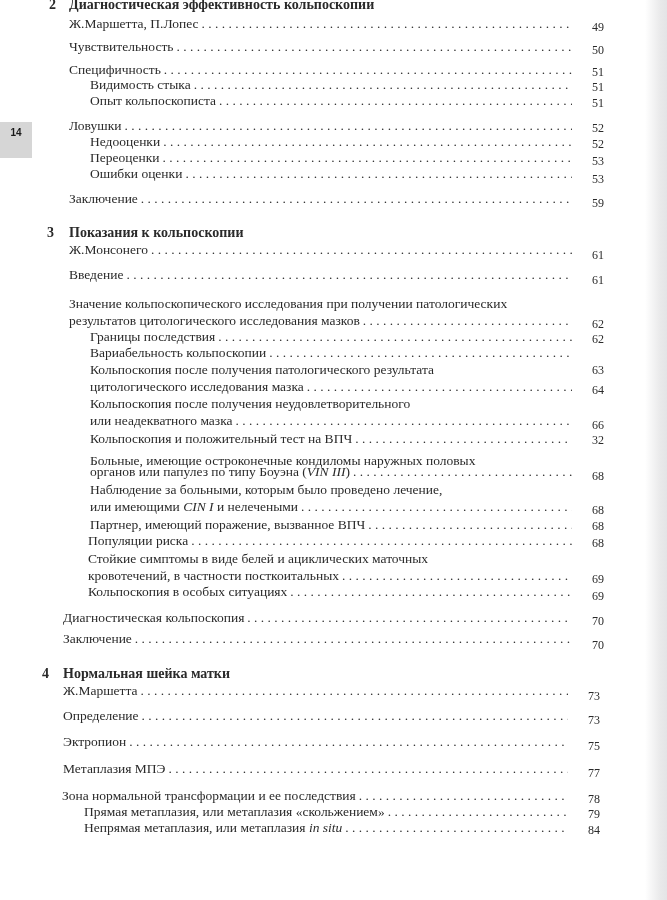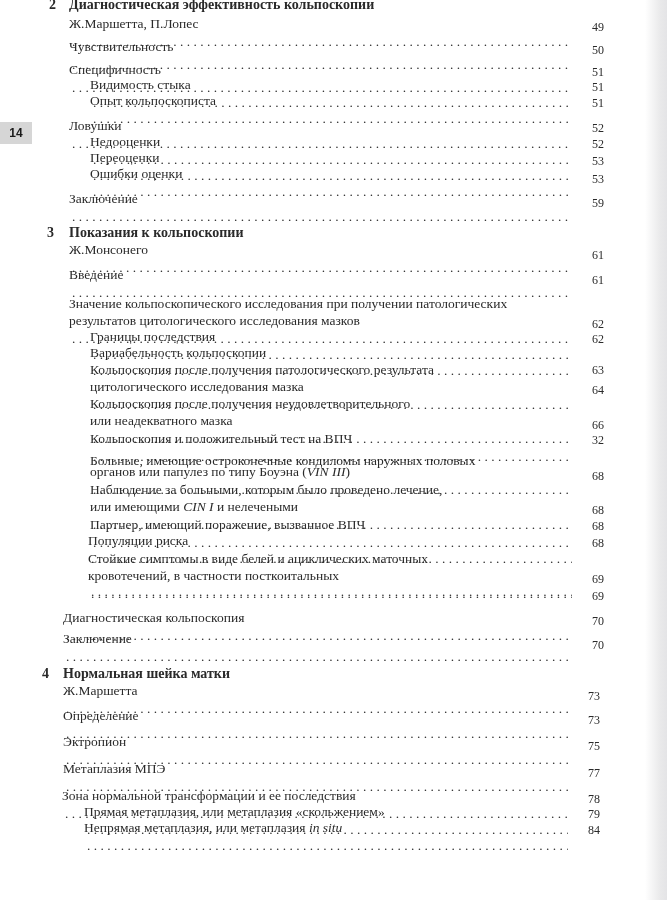--- a/index.html
+++ b/index.html
@@ -8,40 +8,39 @@
       background: #ffffff;
       font-family: "Liberation Serif", "DejaVu Serif", serif;
       color: #2a2a2a;
       position: relative;
     }
     .right-shade {
       position: absolute; top: 0; right: 0; width: 22px; height: 900px;
       background: linear-gradient(to right, rgba(255,255,255,0), #e9e9ea 70%, #e4e4e6);
     }
     .page-badge {
-      position: absolute; left: 0; top: 122px; width: 32px; height: 22px;
+      position: absolute; left: 0; top: 122px; width: 32px; height: 36px;
       background: #d6d6d6; color: #1a1a1a;
       font-family: "Liberation Sans", "DejaVu Sans", sans-serif;
-      font-weight: bold; font-size: 12px; line-height: 22px; text-align: center;
+      font-weight: bold; font-size: 10px; line-height: 22px; text-align: center;
     }
     .toc { position: absolute; left: 0; top: 0; width: 667px; }
     .row {
       position: absolute; left: 0; width: 667px; height: 18px;
       font-size: 13.5px; line-height: 18px; white-space: nowrap;
     }
     .chap-num {
       position: absolute; font-weight: bold; font-size: 14px;
     }
     .chap-title {
       position: absolute; font-weight: bold; font-size: 14px;
     }
     .entry {
-      position: absolute; display: flex; align-items: flex-start;
+      position: absolute; display: flex; align-items: flex-end;
       overflow: hidden;
-      flex-direction: column;
     }
     .entry .txt { flex: 0 0 auto; }
     .entry .dots {
       flex: 1 1 auto; overflow: hidden; letter-spacing: 3.2px; color: #333;
       margin-left: 3px; white-space: nowrap;
     }
     .entry .dots::after {
       content: ". . . . . . . . . . . . . . . . . . . . . . . . . . . . . . . . . . . . . . . . . . . . . . . . . . . . . . . . . . . . . . . . . . . . . . . . . . . . . . . . . . . . . . . . . . . . . . . . . . . . . . . . . . . . .";
       letter-spacing: 0;
     }
@@ -243,20 +242,21 @@
   </div>
   <div class="row" style="top:567px">
     <div class="entry" style="left:88px;width:484px">
         <span class="txt">кровотечений, в частности посткоитальных</span>
         <span class="dots"></span>
       </div>
     <span class="pg" style="top:3px">69</span>
   </div>
   <div class="row" style="top:583px">
     <div class="entry" style="left:88px;width:484px">
+        <span class="txt">Кольпоскопия в особых ситуациях</span>
         <span class="dots"></span>
       </div>
     <span class="pg" style="top:4px">69</span>
   </div>
   <div class="row" style="top:609px">
     <div class="entry" style="left:63px;width:509px">
         <span class="txt">Диагностическая кольпоскопия</span>
         <span class="dots"></span>
       </div>
     <span class="pg" style="top:3px">70</span>

